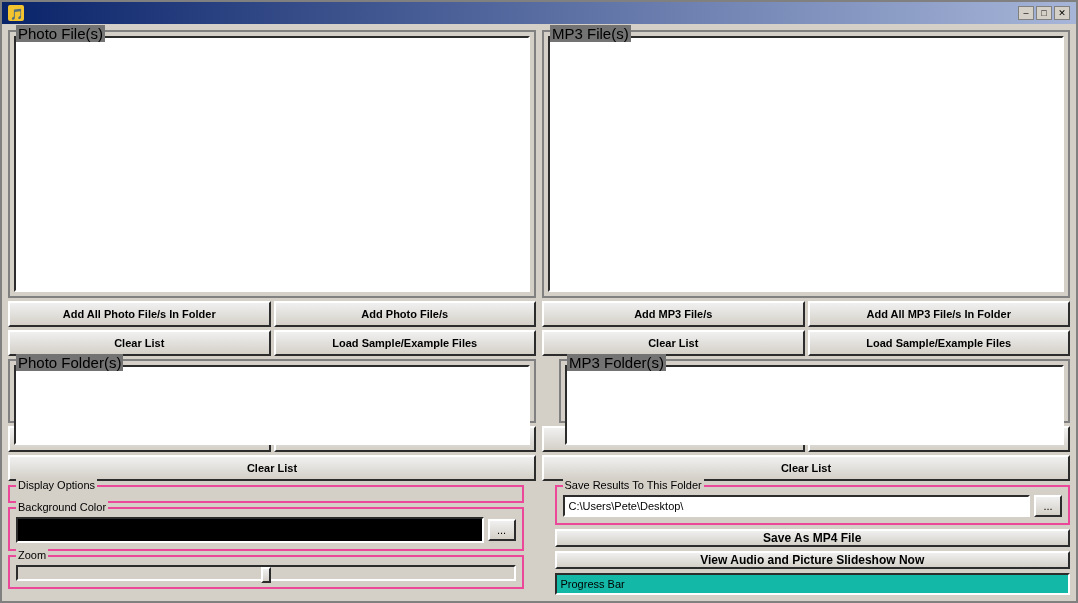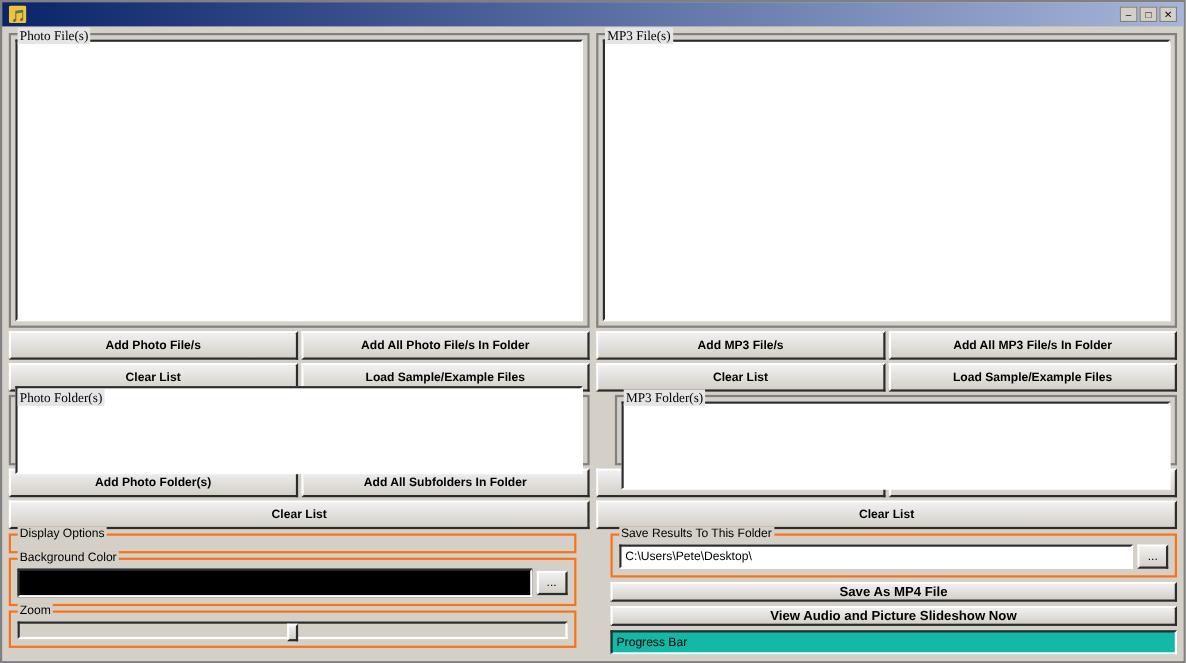--- a/index.html
+++ b/index.html
@@ -77,24 +77,23 @@
       display: flex;
       flex-direction: column;
       border: 2px solid #808080;
       padding: 4px;
       position: relative;
     }
     .listbox-labeled .lbl {
       position: absolute;
       top: -7px;
       left: 6px;
-      background: #e5e5e5;
+      background: #737373;
       padding: 0 2px;
-      font-size: 12px;
-      font-family: Liberation Serif, serif;
+      font-size: 15px;
     }
     .btn-row {
       display: flex;
       gap: 3px;
     }
     .btn {
       flex: 1;
       height: 26px;
       background: linear-gradient(to bottom, #f0f0f0, #d4d0c8);
       border: 2px outset #d4d0c8;
@@ -119,21 +118,21 @@
       gap: 4px;
     }
     .right-bottom {
       flex: 1;
       display: flex;
       flex-direction: column;
       gap: 4px;
       padding-left: 25px;
     }
     .group-box {
-      border: 2px solid #f97316;
+      border: 2px solid #ec4899;
       position: relative;
       padding: 8px 6px 6px 6px;
     }
     .group-box .gb-label {
       position: absolute;
       top: -8px;
       left: 6px;
       background: #d4d0c8;
       padding: 0 2px;
       font-size: 11px;
@@ -274,29 +273,29 @@
 
     <div class="top-panels">
 
       <div class="left-panels">
 
         <div class="listbox-labeled" style="flex:1; min-height:90px;">
           <span class="lbl">Photo File(s)</span>
           <div class="listbox" style="flex:1; min-height:70px; background:white;"></div>
         </div>
         <div class="btn-row">
+          <button class="btn">Add All Photo File/s In Folder</button>
           <button class="btn">Add Photo File/s</button>
-          <button class="btn">Add All Photo File/s In Folder</button>
         </div>
         <div class="btn-row">
           <button class="btn">Clear List</button>
           <button class="btn">Load Sample/Example Files</button>
         </div>
 
-        <div class="listbox-labeled" style="height:64px;justify-content:center;">
+        <div class="listbox-labeled" style="height:64px;">
           <span class="lbl">Photo Folder(s)</span>
           <div class="listbox" style="height:45px; background:white;"></div>
         </div>
         <div class="btn-row">
           <button class="btn">Add Photo Folder(s)</button>
           <button class="btn">Add All Subfolders In Folder</button>
         </div>
         <div class="btn-row">
           <button class="btn">Clear List</button>
         </div>

